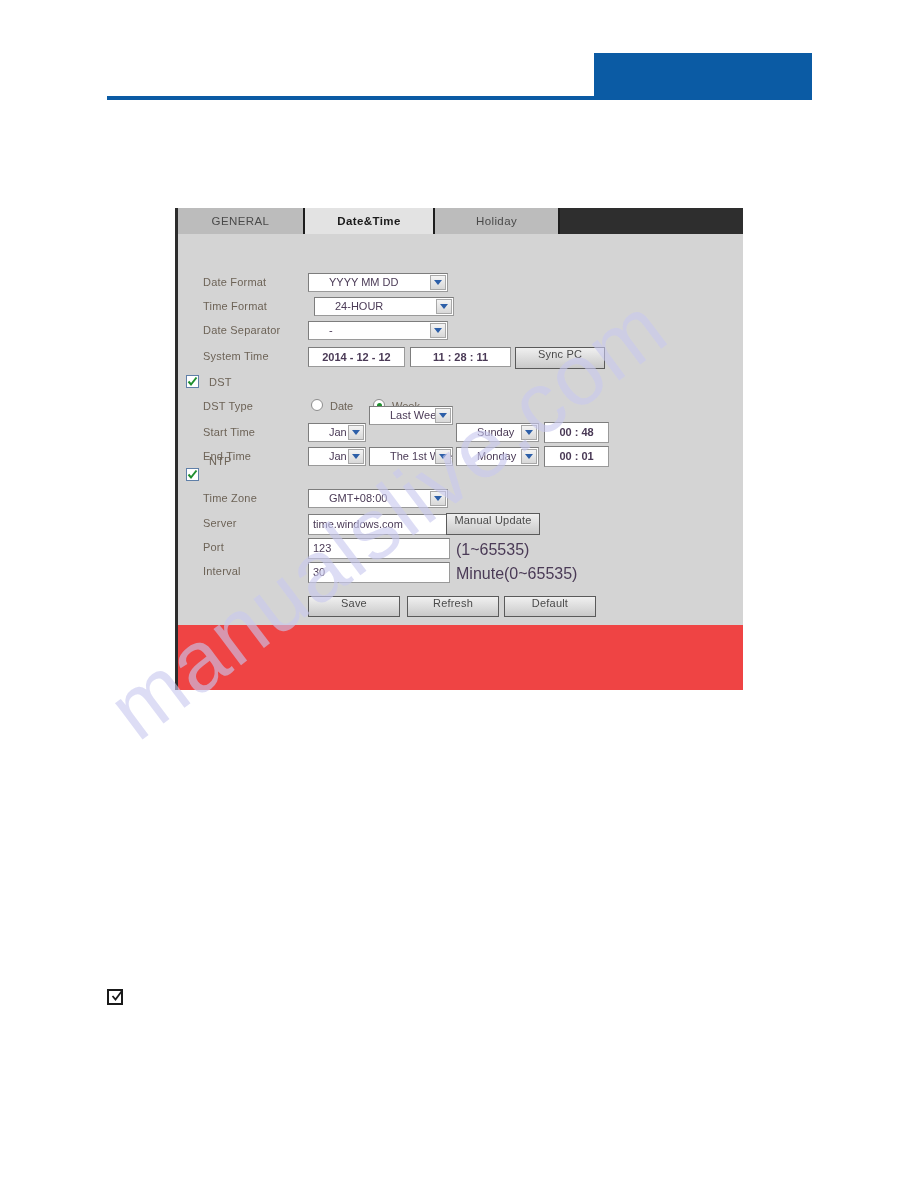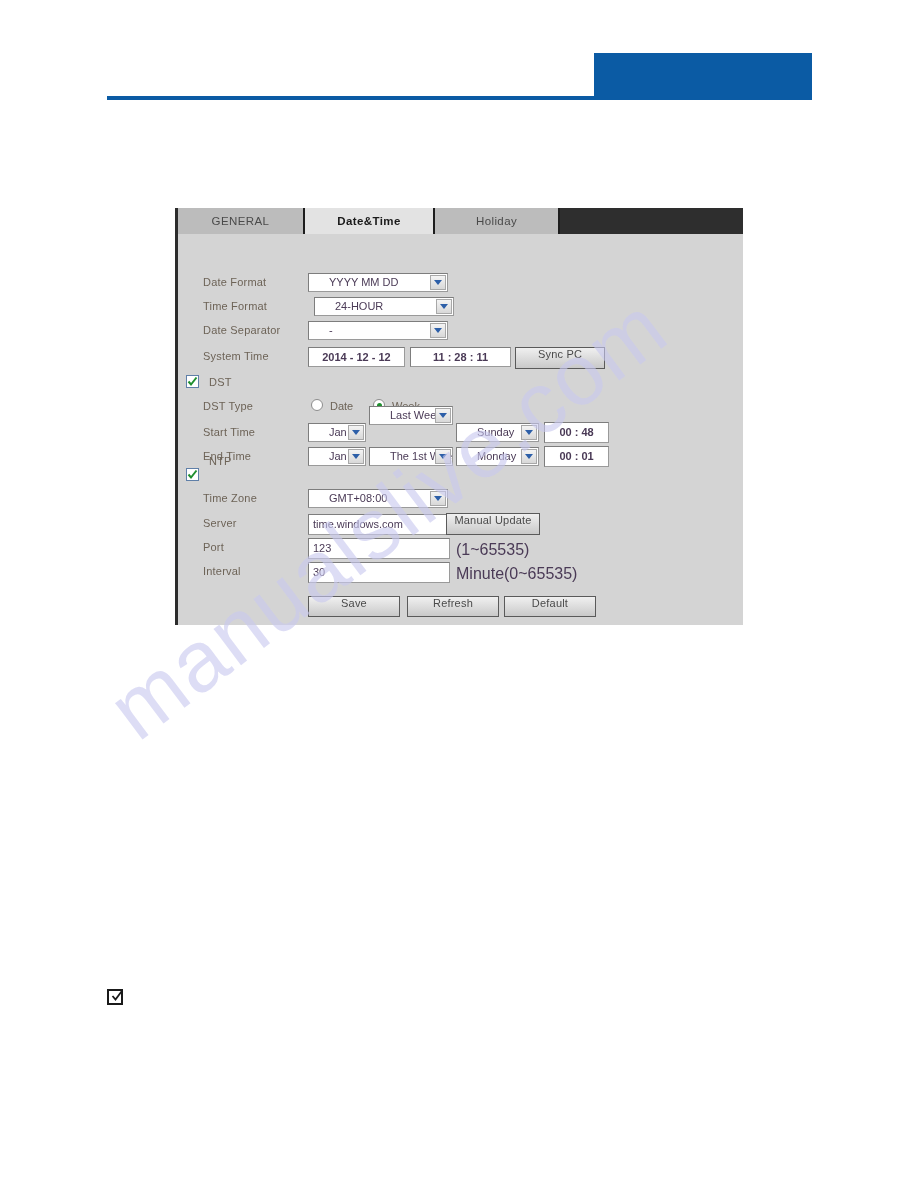--- a/index.html
+++ b/index.html
@@ -50,22 +50,22 @@
     opacity:.62;
     letter-spacing:2px;
     white-space:nowrap;
     transform:rotate(-37deg);
     transform-origin:0 50%;
   }
 
   
   #ui-panel{
     position:absolute;left:175px;top:208px;
-    width:568px;height:417px;
-    background:#f9a8d4;
+    width:568px;height:482px;
+    background:#ef4444;
     border-left:3px solid #2c2c2c;
     box-sizing:border-box;
     z-index:10;
   }
 
   
   #tab-bar{
     position:relative;height:26px;width:100%;
     background:#2e2e2e;
     display:flex;

